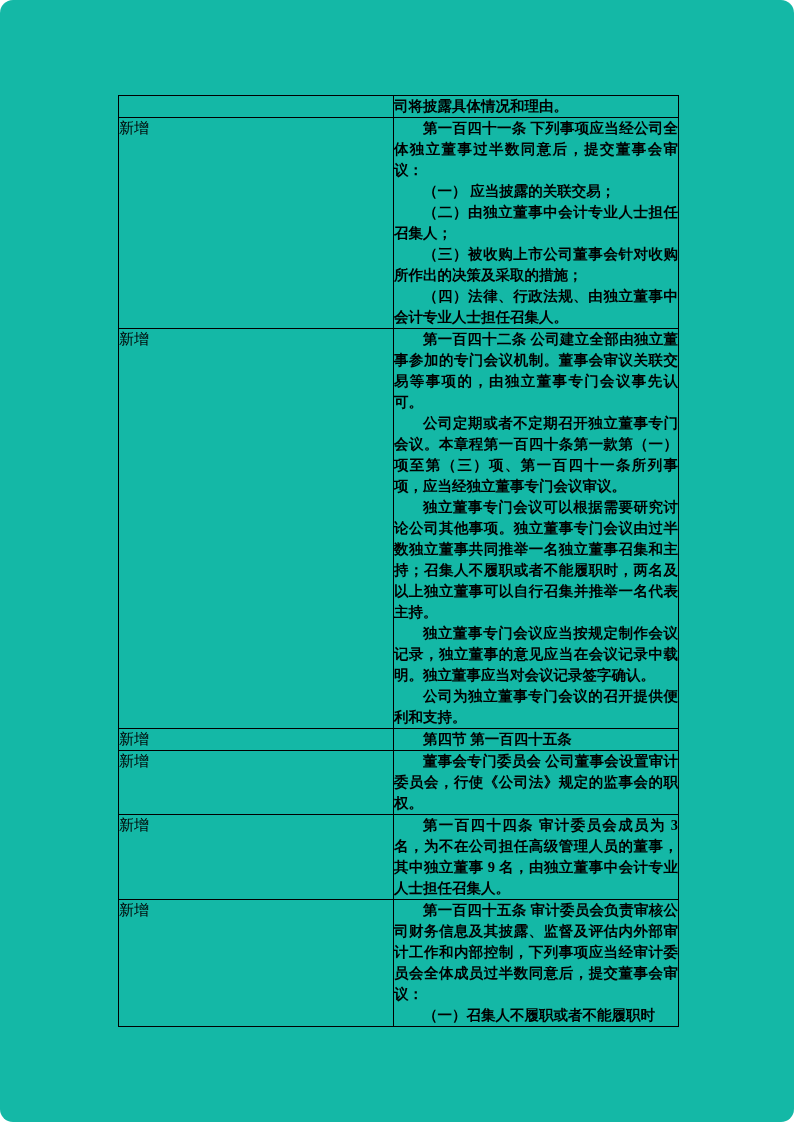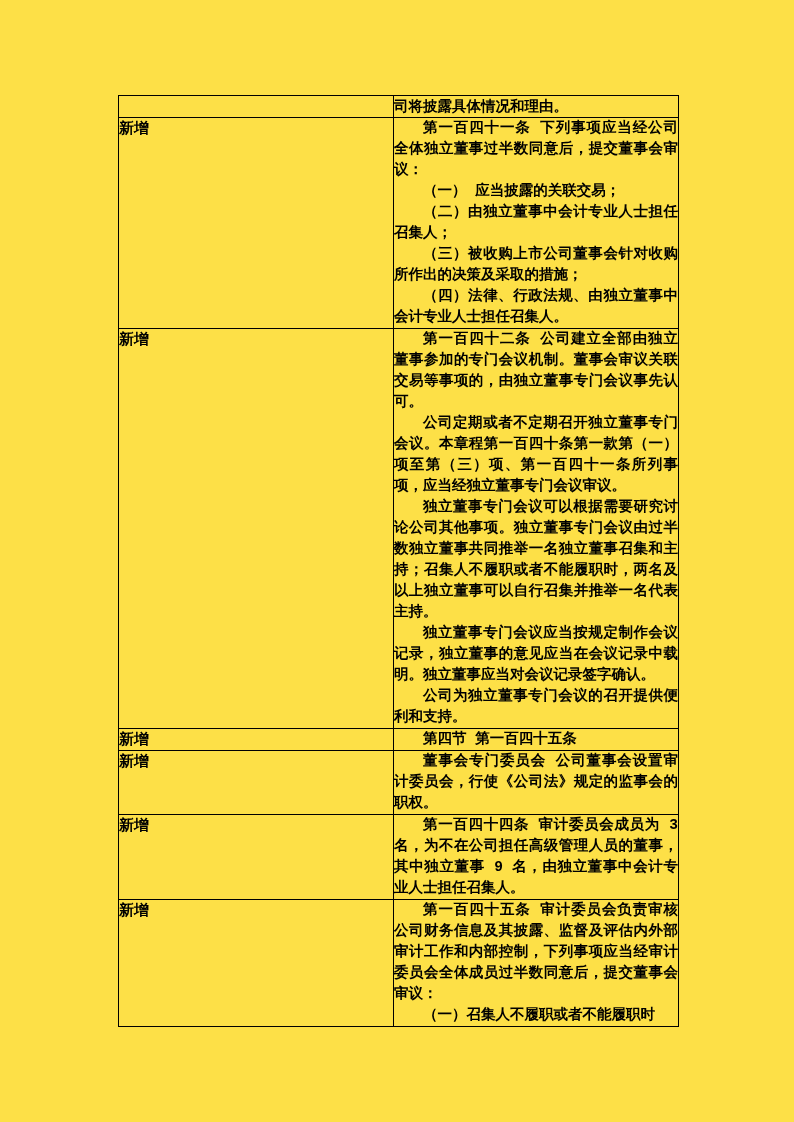--- a/index.html
+++ b/index.html
@@ -13,21 +13,22 @@
     position: relative;
     font-family: "Liberation Serif", "DejaVu Serif", serif;
     color: #000000;
     overflow: hidden;
   }
   .page {
     position: absolute;
     left: 0; top: 0;
     width: 794px;
     height: 1122px;
-    background: #fde047;
+    background: #14b8a6;
+    border-radius: 13px;
   }
   table.doc-table {
     position: absolute;
     left: 118px;
     top: 95px;
     width: 558px;
     border-collapse: collapse;
     table-layout: fixed;
   }
   table.doc-table td {
@@ -39,35 +40,34 @@
     width: 274px;
     padding: 1px 4px 2px 33px;
   }
   td.cell-right {
     width: 284px;
     padding: 1px 2px 2px 5px;
   }
   .rev-label {
     font-size: 15px;
     line-height: 21px;
-    font-weight: 700;
+    font-weight: 400;
     white-space: nowrap;
   }
   p.para {
     margin: 0;
     font-size: 14.5px;
     line-height: 21px;
     font-weight: 700;
     text-align: justify;
     letter-spacing: 0;
     word-break: break-all;
   }
   p.para.indent {
     text-indent: 2em;
-    font-family: Liberation Mono, monospace;
   }
 </style>
 </head>
 <body>
 
 <div class="page">
   <table class="doc-table">
     <tbody id="table-body">
         <tr>
           <td class="cell-left"></td>

